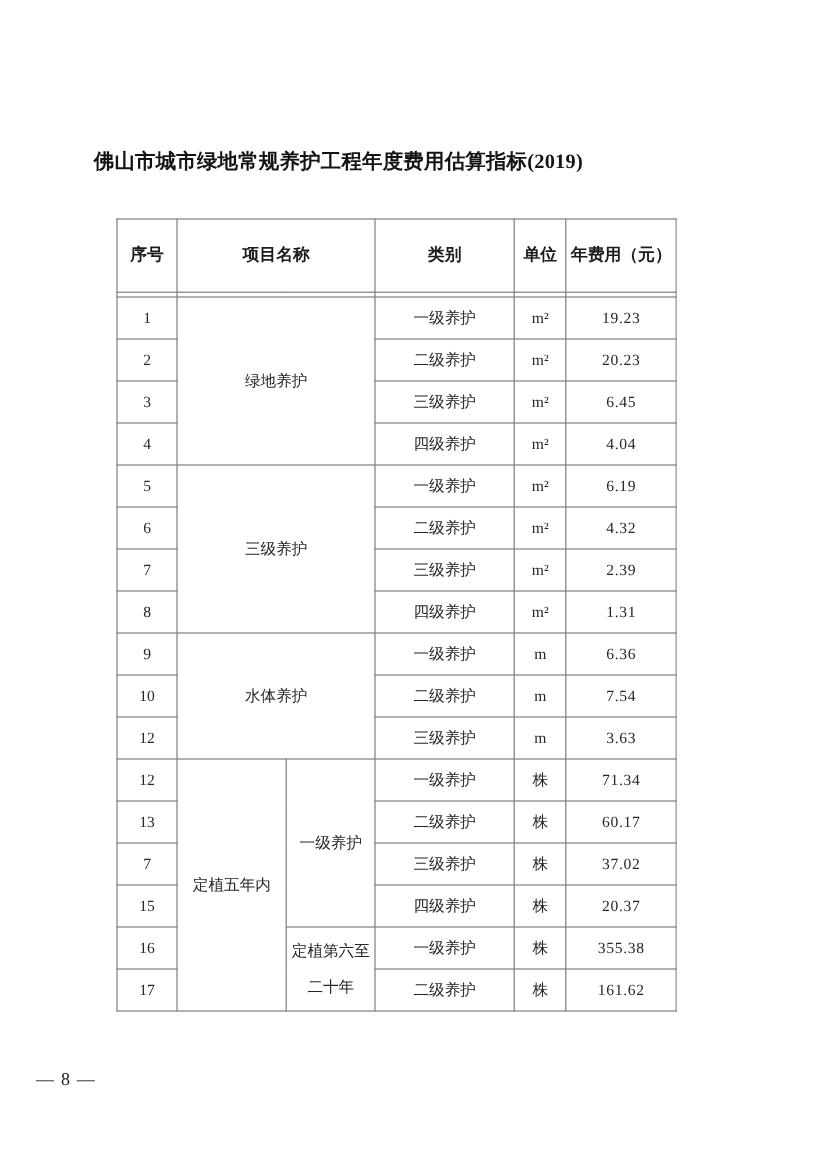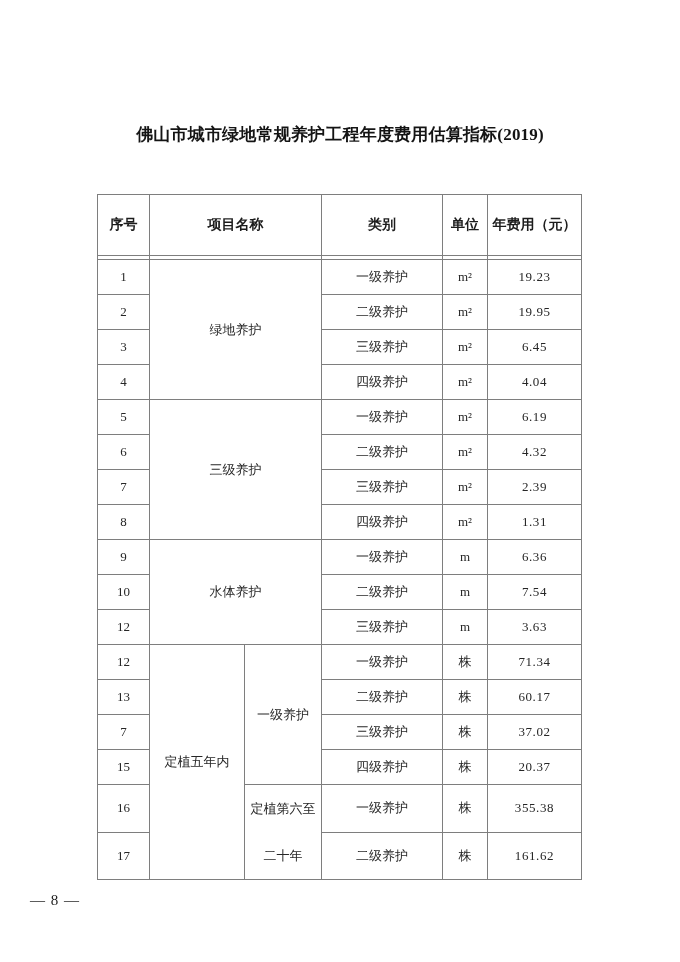--- a/index.html
+++ b/index.html
@@ -1,36 +1,36 @@
 <!DOCTYPE html>
 <html><head>
 <meta charset="utf-8">
 <style>
   html,body { margin:0; padding:0; }
   .page {
     position:relative;
-    width:680px; height:962px;
+    width:564px; height:962px;
     background:#ffffff;
     font-family:"Liberation Serif","DejaVu Serif",serif;
     color:#2a2a2a;
     overflow:hidden;
   }
   .doc-title {
     position:absolute;
     top:123px; left:0; right:0;
     margin:0;
     text-align:center;
     font-size:17px;
     font-weight:bold;
     color:#141414;
     letter-spacing:0.2px;
   }
   table.cost-table {
     position:absolute;
-    left:97px; top:194px;
+    left:97px; top:182px;
     border-collapse:collapse;
     table-layout:fixed;
   }
   .cost-table th, .cost-table td {
     border:1px solid #7e7e7e;
     text-align:center;
     vertical-align:middle;
     padding:0;
     overflow:hidden;
   }
@@ -41,21 +41,21 @@
   .cost-table th {
     font-weight:bold;
     font-size:14px;
     color:#1c1c1c;
   }
   .cost-table td {
     font-size:13px;
     color:#262626;
   }
   td.cell-cost { letter-spacing:0.6px; }
-  td.sub-wrap { line-height:47px; }
+  td.sub-wrap { line-height:30px; }
   .page-number {
     position:absolute;
     left:30px; top:892px;
     font-size:15px;
     color:#222222;
     letter-spacing:1px;
   }
 </style>
 </head>
 <body>
@@ -95,21 +95,21 @@
         <td class="cell-num">1</td>
         <td colspan="2" rowspan="4">绿地养护</td>
         <td>一级养护</td>
         <td>m²</td>
         <td class="cell-cost">19.23</td>
       </tr>
       <tr>
         <td class="cell-num">2</td>
         <td>二级养护</td>
         <td>m²</td>
-        <td class="cell-cost">19.95</td>
+        <td class="cell-cost">20.23</td>
       </tr>
       <tr>
         <td class="cell-num">3</td>
         <td>三级养护</td>
         <td>m²</td>
         <td class="cell-cost">6.45</td>
       </tr>
       <tr>
         <td class="cell-num">4</td>
         <td>四级养护</td>

